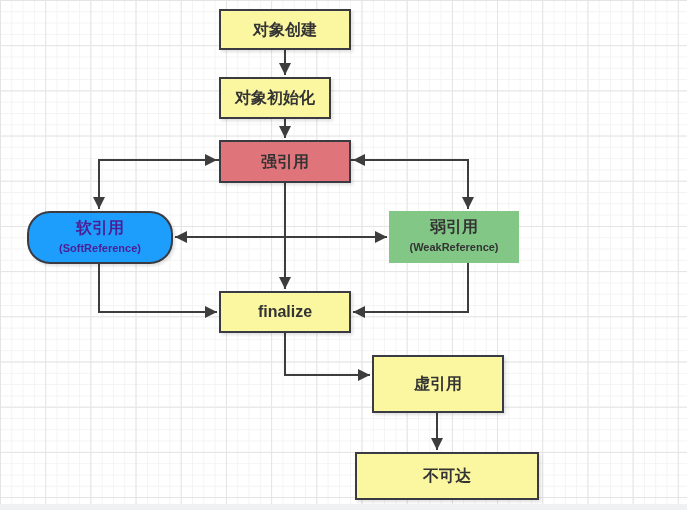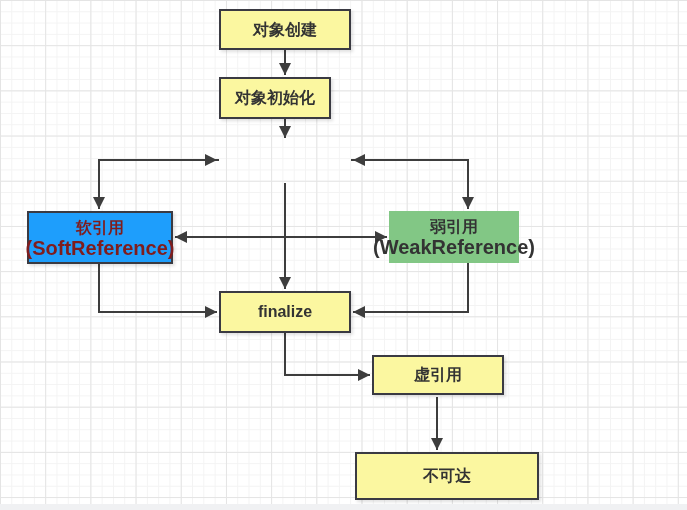--- a/index.html
+++ b/index.html
@@ -31,23 +31,23 @@
     font-size: 16px;
     line-height: 20px;
     color: #333333;
   }
   .bordered {
     border: 2px solid #3a3a42;
     box-shadow: 2px 2px 3px rgba(0,0,0,0.12);
   }
   .fill-yellow { background: #fbf7a0; }
   .fill-red    { background: #e0747b; }
-  .fill-blue   { background: #1e9efc; color: #7f1d1d; }
+  .fill-blue   { background: #1e9efc; color: #4c1d95; border-radius: 23px; }
   .fill-green  { background: #82c785; }
-  .sub { font-size: 20px; }
+  .sub { font-size: 11px; }
   .hscrollbar {
     position: absolute;
     left: 0; bottom: 0;
     width: 687px; height: 6px;
     background: #f0f1f3;
   }
 </style>
 </head>
 <body>
 
@@ -85,36 +85,39 @@
   </svg>
 
   <div class="node bordered fill-yellow" style="left:219px; top:9px; width:132px; height:41px;">
     <span>对象创建</span>
   </div>
 
   <div class="node bordered fill-yellow" style="left:219px; top:77px; width:112px; height:42px;">
     <span>对象初始化</span>
   </div>
 
+  <div class="node bordered fill-red" style="left:219px; top:140px; width:132px; height:43px;">
+    <span>强引用</span>
+  </div>
 
   <div class="node bordered fill-blue" style="left:27px; top:211px; width:146px; height:53px;">
     <span>软引用</span>
     <span class="sub">(SoftReference)</span>
   </div>
 
   <div class="node fill-green" style="left:389px; top:211px; width:130px; height:52px;">
     <span>弱引用</span>
     <span class="sub">(WeakReference)</span>
   </div>
 
   <div class="node bordered fill-yellow" style="left:219px; top:291px; width:132px; height:42px;justify-content:center;">
     <span>finalize</span>
   </div>
 
-  <div class="node bordered fill-yellow" style="left:372px; top:355px; width:132px; height:40px;">
+  <div class="node bordered fill-yellow" style="left:372px; top:355px; width:132px; height:58px;">
     <span>虚引用</span>
   </div>
 
   <div class="node bordered fill-yellow" style="left:355px; top:452px; width:184px; height:48px;">
     <span>不可达</span>
   </div>
 
   <div class="hscrollbar"></div>
 </div>
 

